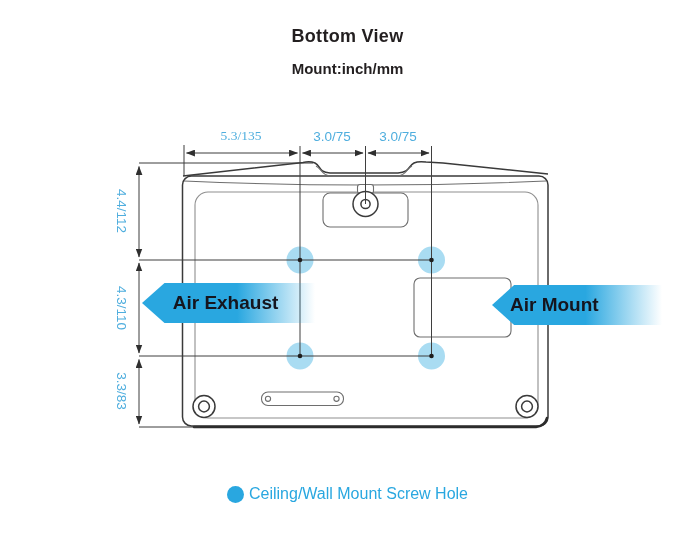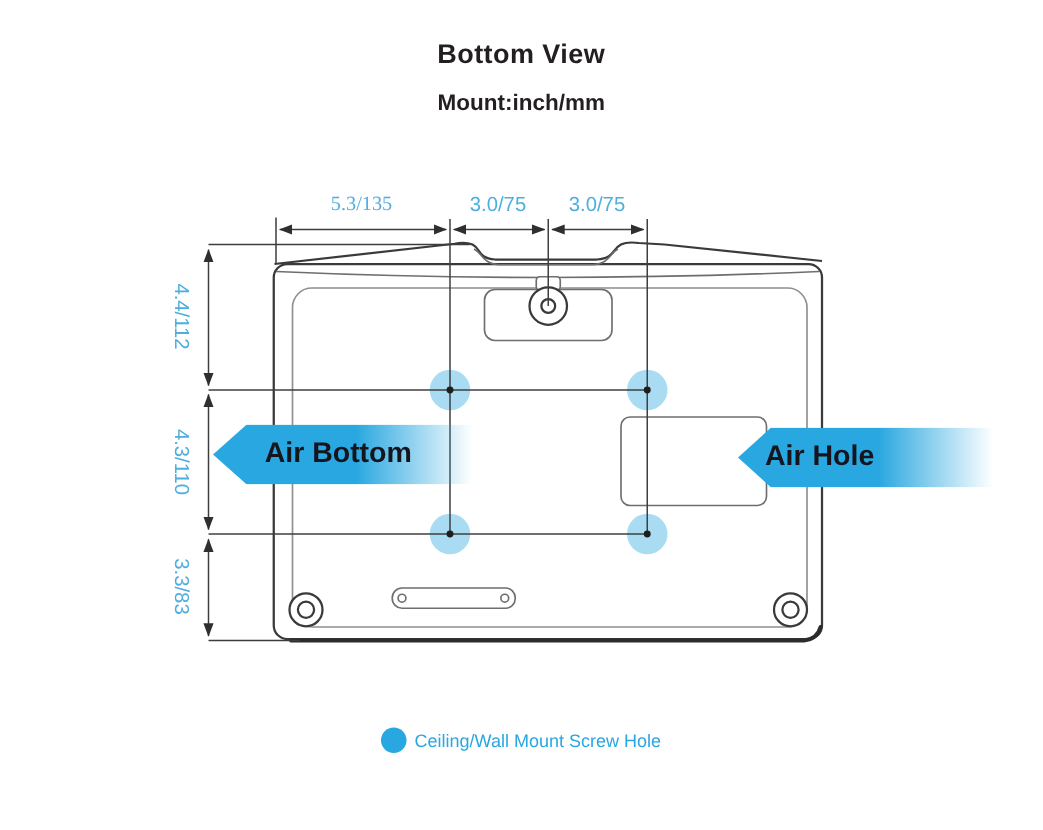--- a/index.html
+++ b/index.html
@@ -41,21 +41,21 @@
   .tag{position:absolute;height:40px;display:flex;align-items:center;
        clip-path:polygon(0 50%,13% 0,100% 0,100% 100%,13% 100%);
        background:linear-gradient(90deg,var(--accent-blue) 0%,var(--accent-blue) 55%,rgba(255,255,255,0) 100%);}
   .tag span{font-size:19px;font-weight:600;color:var(--callout-text);white-space:nowrap;}
   .tag.exhaust{left:142px;top:283px;width:173px;justify-content:center;padding-left:20px;padding-right:26px;}
   .tag.inlet{left:492px;top:285px;width:170px;justify-content:flex-start;padding-left:18px;}
 
   .legend{position:absolute;left:0;right:0;top:485px;display:flex;align-items:center;
           justify-content:center;gap:5px;}
   .legend .dot-marker{width:17px;height:17px;border-radius:50%;background:var(--accent-blue);flex:0 0 auto;}
-  .legend .legend-text{font-size:12px;color:var(--accent-blue);white-space:nowrap;}
+  .legend .legend-text{font-size:16px;color:var(--accent-blue);white-space:nowrap;}
 </style>
 </head>
 <body>
 
 <div class="stage">
 
   <div class="title">Bottom View</div>
   <div class="subtitle">Mount:inch/mm</div>
 
   <svg class="drawing" width="695" height="553" viewBox="0 0 695 553">
@@ -139,24 +139,24 @@
 
   <span class="dim-label" style="left:241px;top:136px;font-family:Liberation Serif, serif;">5.3/135</span>
   <span class="dim-label" style="left:332px;top:136px;">3.0/75</span>
   <span class="dim-label" style="left:398px;top:136px;">3.0/75</span>
 
   <span class="dim-label vert" style="left:121px;top:211px;">4.4/112</span>
   <span class="dim-label vert" style="left:121px;top:308px;">4.3/110</span>
   <span class="dim-label vert" style="left:121px;top:391px;">3.3/83</span>
 
   <div class="tag exhaust">
-    <span>Air Bottom</span>
+    <span>Air Exhaust</span>
   </div>
   <div class="tag inlet">
-    <span>Air Hole</span>
+    <span>Air Mount</span>
   </div>
 
   <div class="legend">
     <span class="dot-marker"></span>
     <span class="legend-text">Ceiling/Wall Mount Screw Hole</span>
   </div>
 
 </div>
 
 </body></html>

